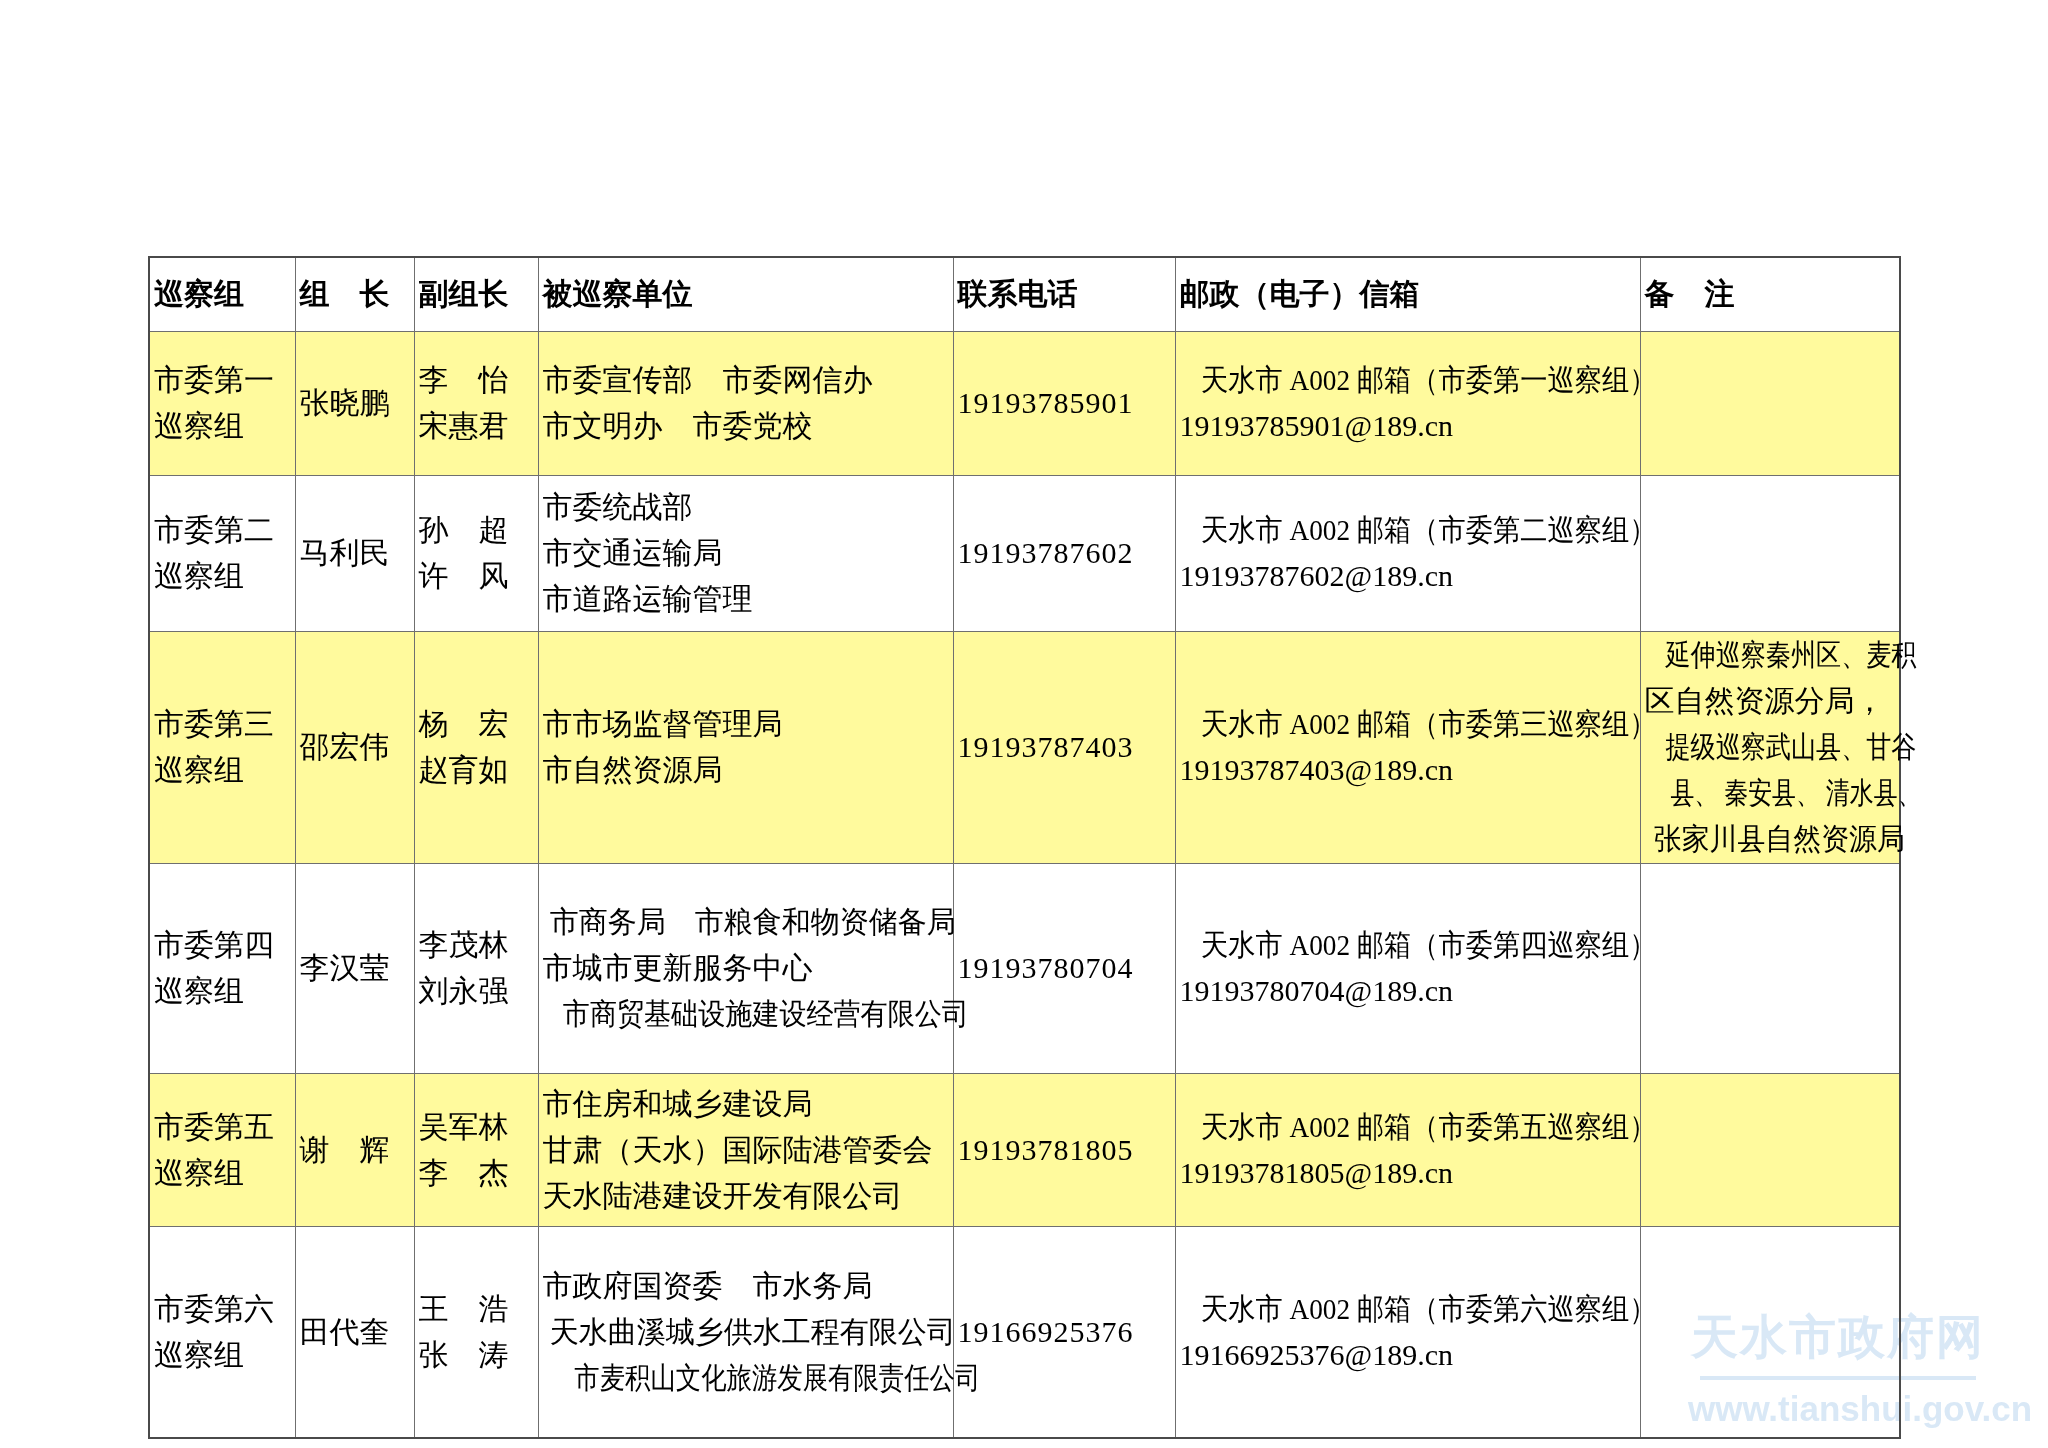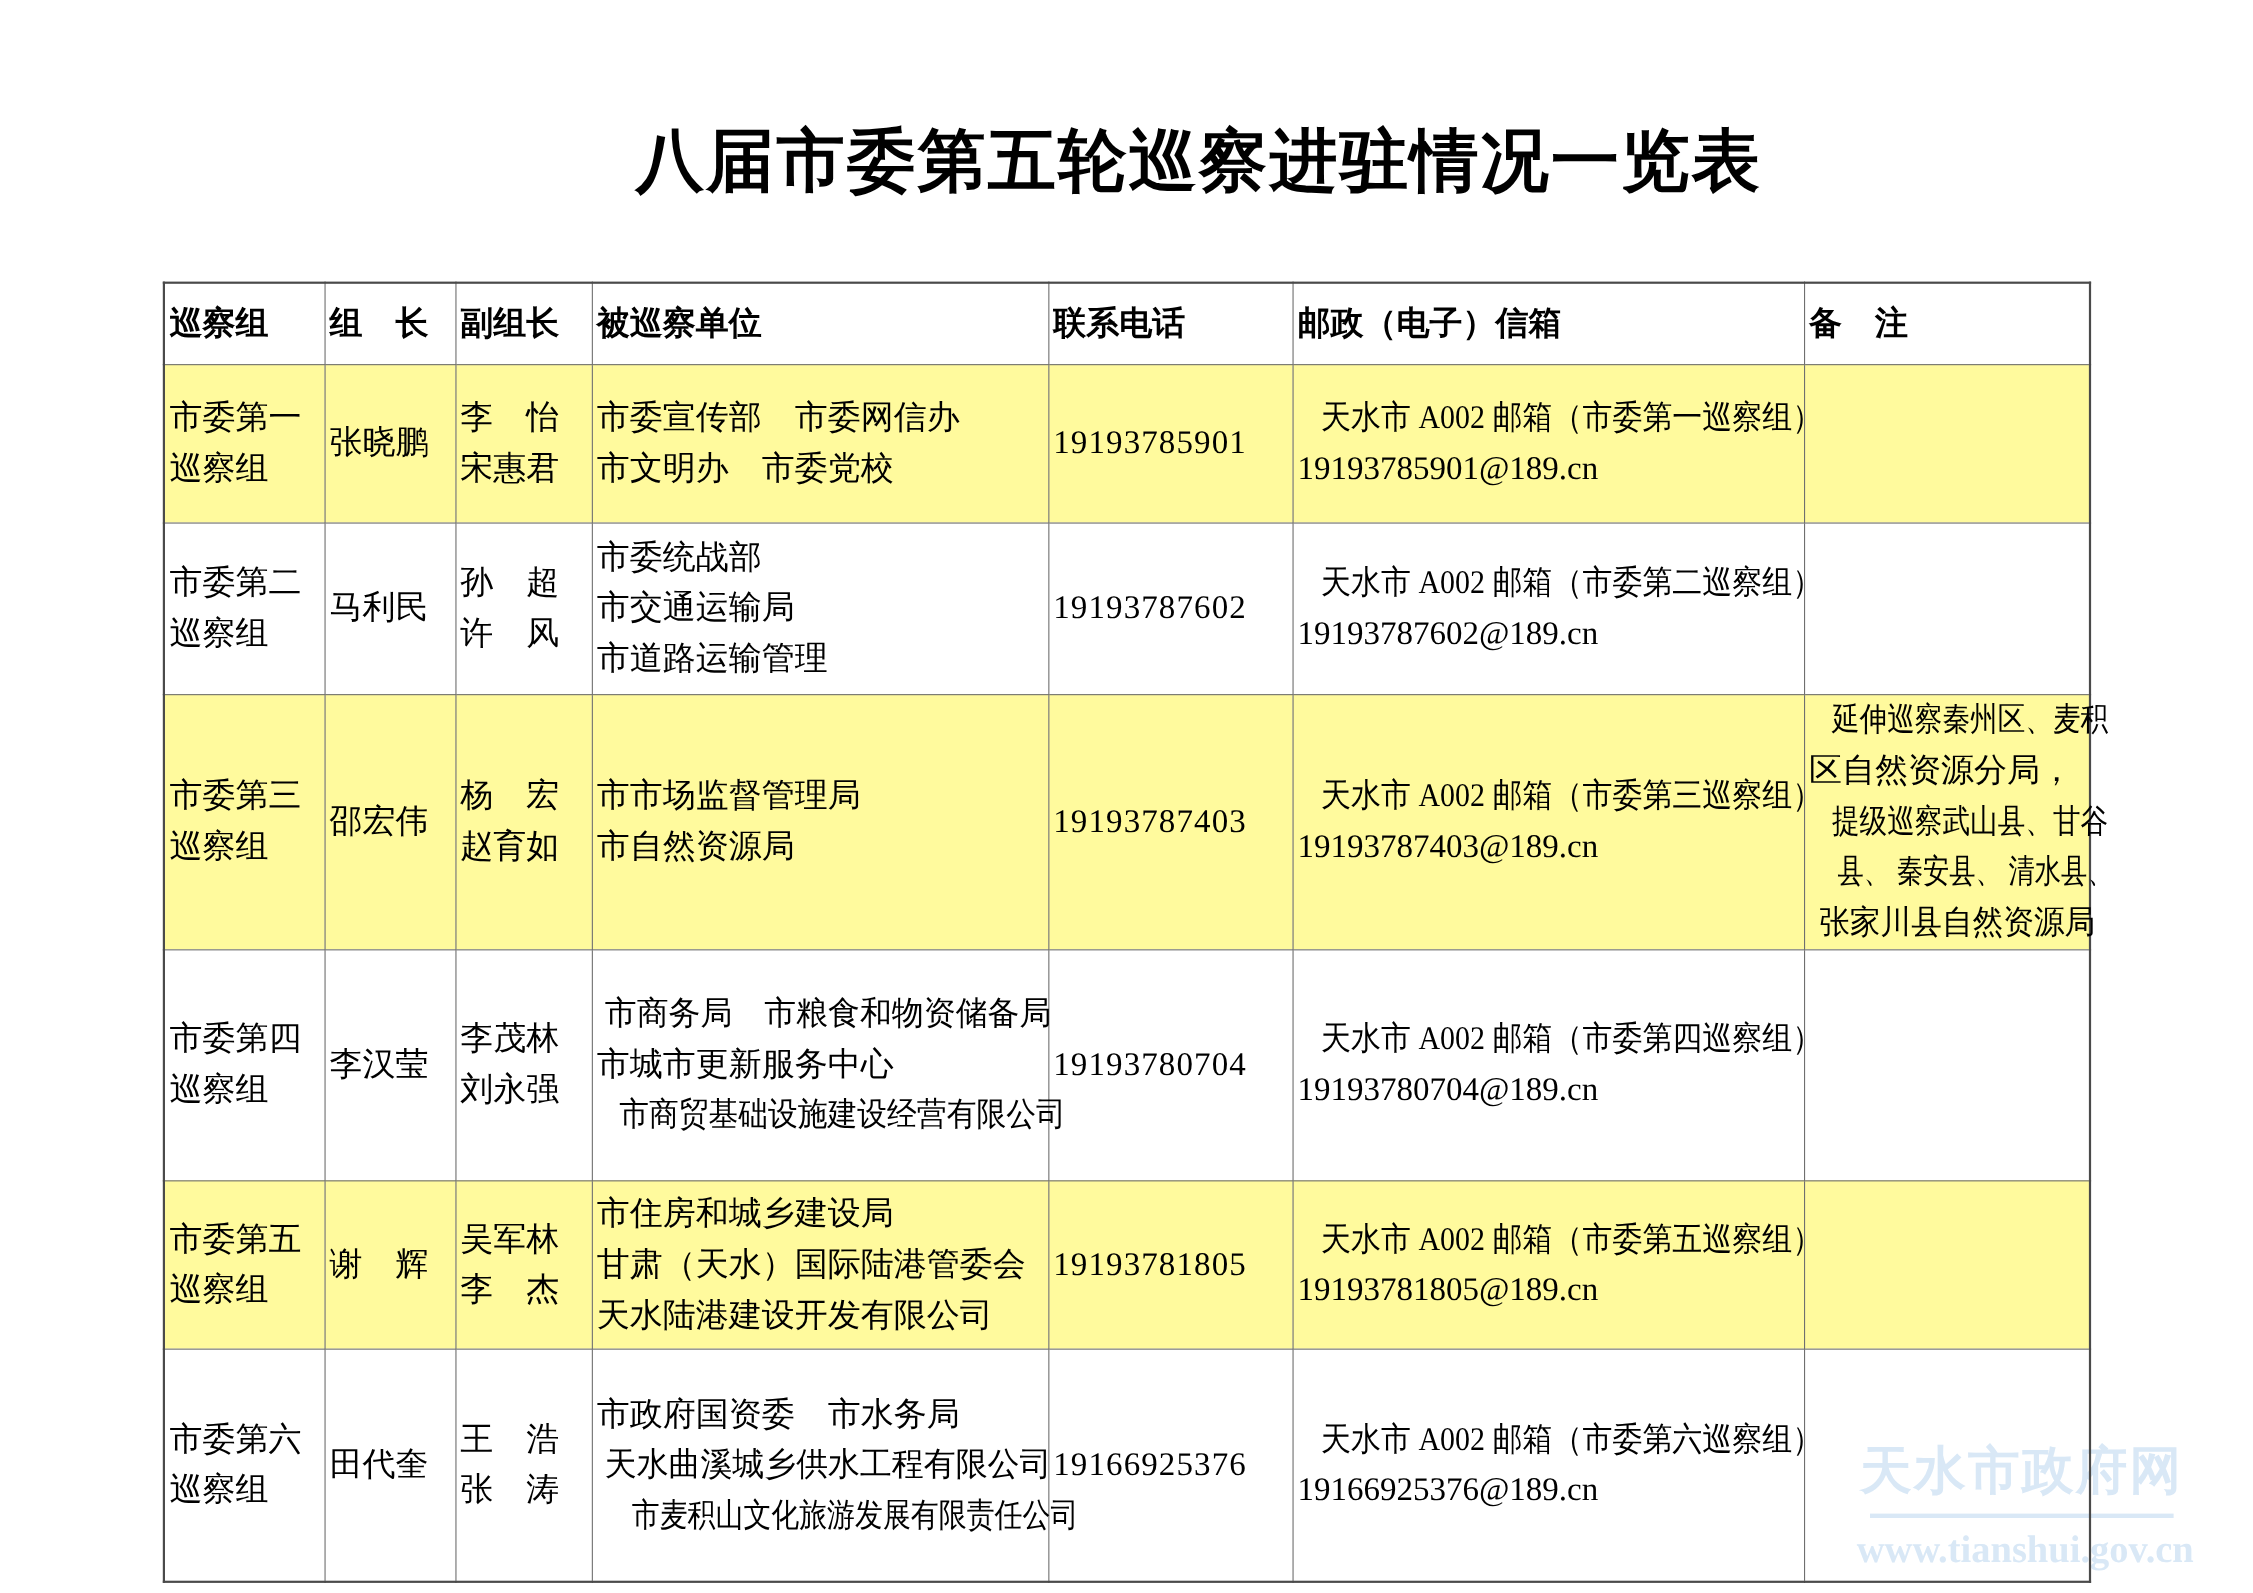--- a/index.html
+++ b/index.html
@@ -16,31 +16,30 @@
   .grid thead th{font-family:"Liberation Sans","DejaVu Sans",sans-serif;font-weight:700;font-size:30px}
   .grid td{font-size:30px;line-height:46px}
   tr.hl td{background:var(--highlight,#FFFA9D)}
   .rr0{height:144px}.rr1{height:156px}.rr2{height:232px}.rr3{height:210px}.rr4{height:153px}.rr5{height:212px}
   .c-phone{font-size:31px;letter-spacing:1px}
   .c-remark{font-size:25px}
   .line{display:block}
   .fit{white-space:nowrap;transform-origin:50% 50%}
   .watermark{position:absolute;left:1688px;top:1306px;width:300px;text-align:center;
              color:var(--watermark,#d9e8f6);z-index:0;
-             font-family:Liberation Serif, serif}
+             font-family:Liberation Sans, sans-serif}
   .wm-line1{font-size:47px;font-weight:700;letter-spacing:2px;white-space:nowrap}
   .wm-rule{height:4px;background:var(--watermark,#d9e8f6);margin:7px 12px 9px}
   .wm-line2{font-size:35px;font-weight:700;white-space:nowrap}
 </style>
 </head>
 <body>
 
 <div class="page">
 
-  <h1 class="title">八届市委第五轮巡察进驻情况一览表</h1>
 
   <div class="watermark">
     <div class="wm-line1">天水市政府网</div>
     <div class="wm-rule"></div>
     <div class="wm-line2">www.tianshui.gov.cn</div>
   </div>
 
   <table class="grid">
     <colgroup>
       <col style="width:146px">

